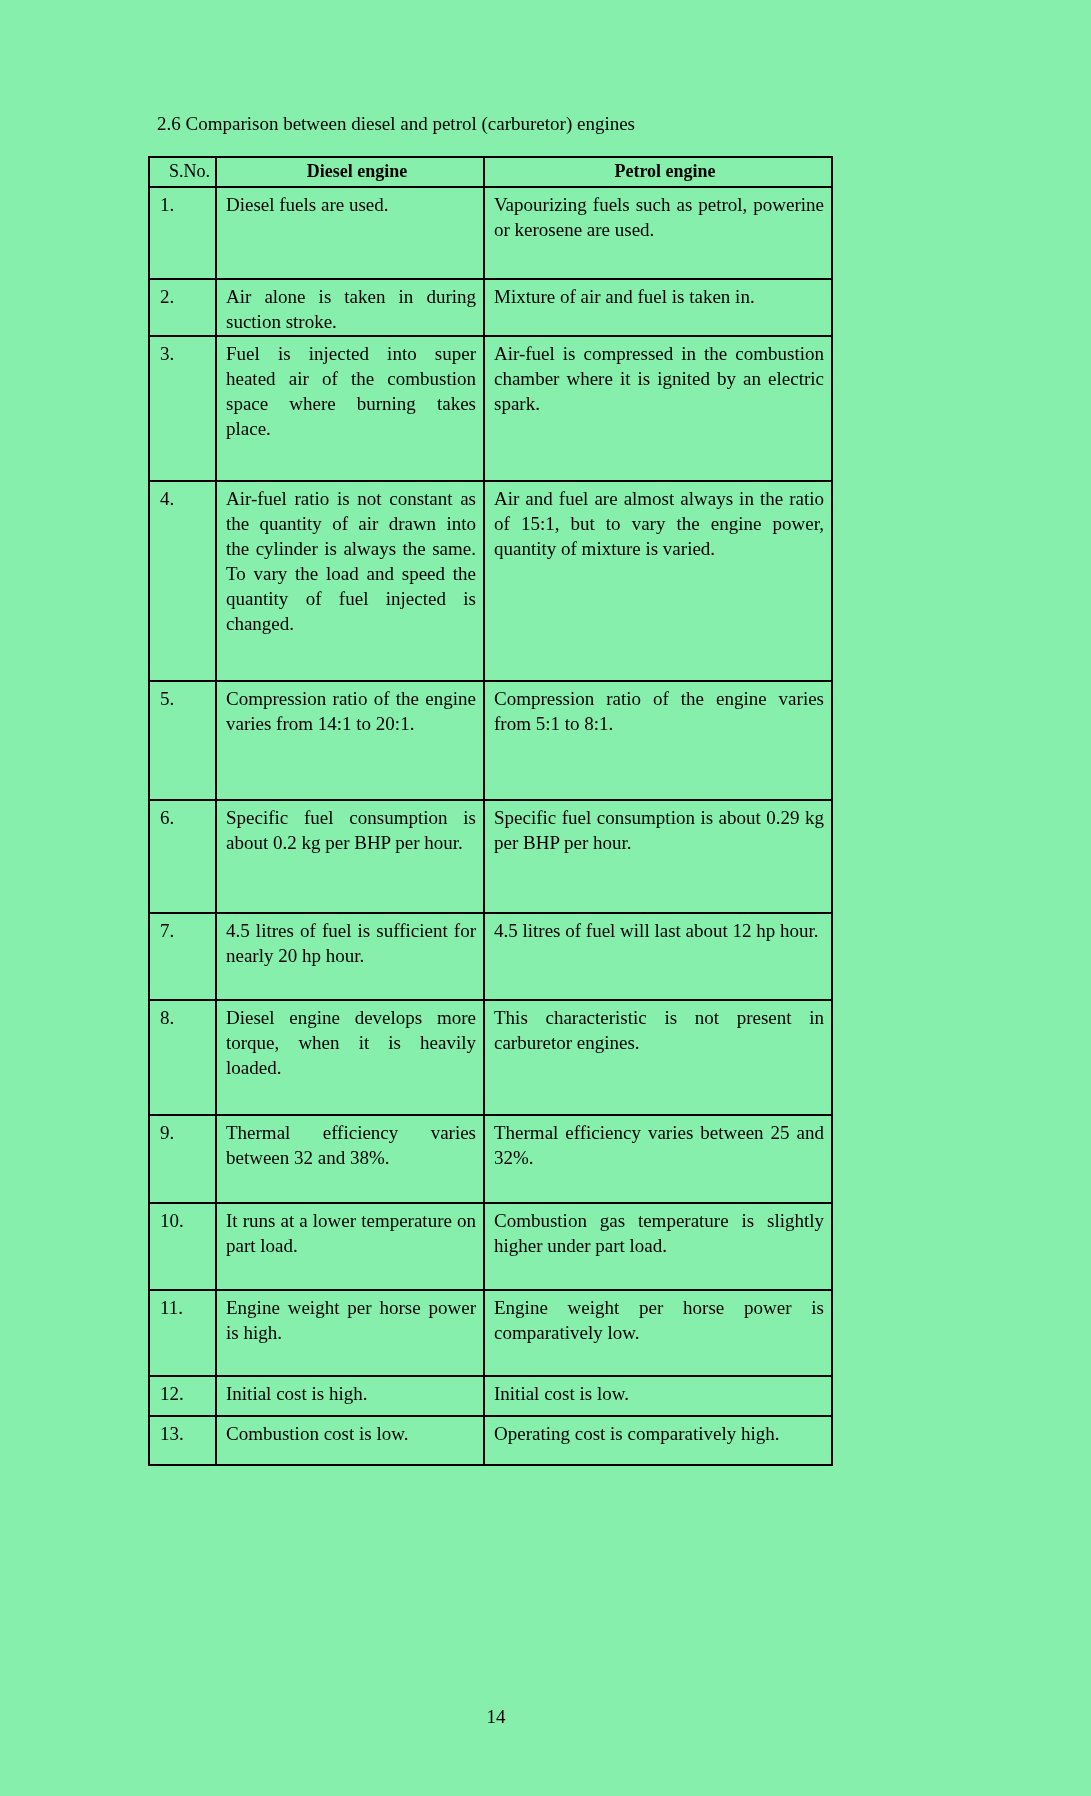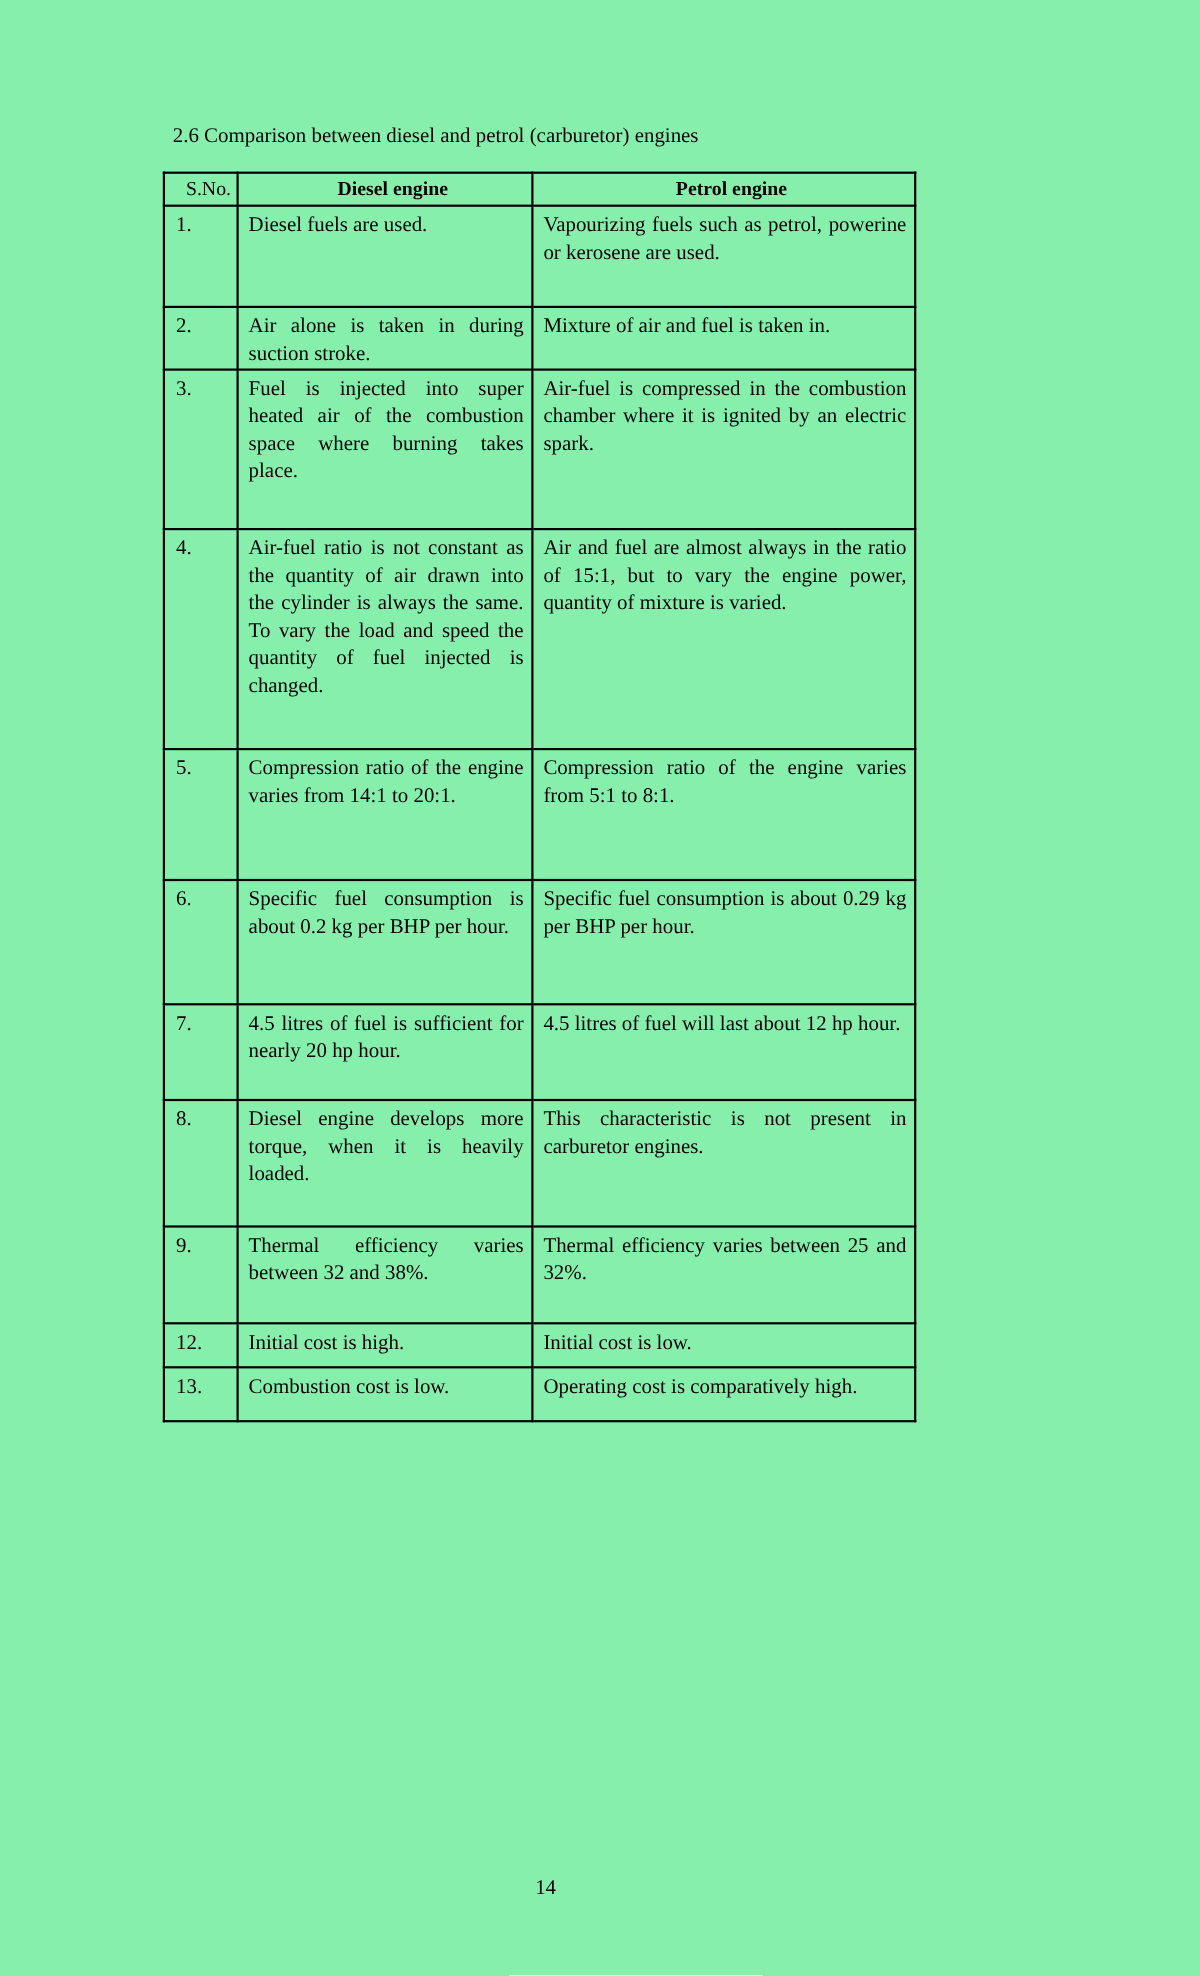--- a/index.html
+++ b/index.html
@@ -136,20 +136,30 @@
         <tr class="r8">
           <td class="sno">8.</td>
           <td class="body">Diesel engine develops more torque, when it is heavily loaded.</td>
           <td class="body">This characteristic is not present in carburetor engines.</td>
         </tr>
         <tr class="r9">
           <td class="sno">9.</td>
           <td class="body">Thermal efficiency varies between 32 and 38%.</td>
           <td class="body">Thermal efficiency varies between 25 and 32%.</td>
         </tr>
+        <tr class="r10">
+          <td class="sno">10.</td>
+          <td class="body">It runs at a lower temperature on part load.</td>
+          <td class="body">Combustion gas temperature is slightly higher under part load.</td>
+        </tr>
+        <tr class="r11">
+          <td class="sno">11.</td>
+          <td class="body">Engine weight per horse power is high.</td>
+          <td class="body">Engine weight per horse power is comparatively low.</td>
+        </tr>
         <tr class="r12">
           <td class="sno">12.</td>
           <td class="body">Initial cost is high.</td>
           <td class="body">Initial cost is low.</td>
         </tr>
         <tr class="r13">
           <td class="sno">13.</td>
           <td class="body">Combustion cost is low.</td>
           <td class="body">Operating cost is comparatively high.</td>
         </tr>

